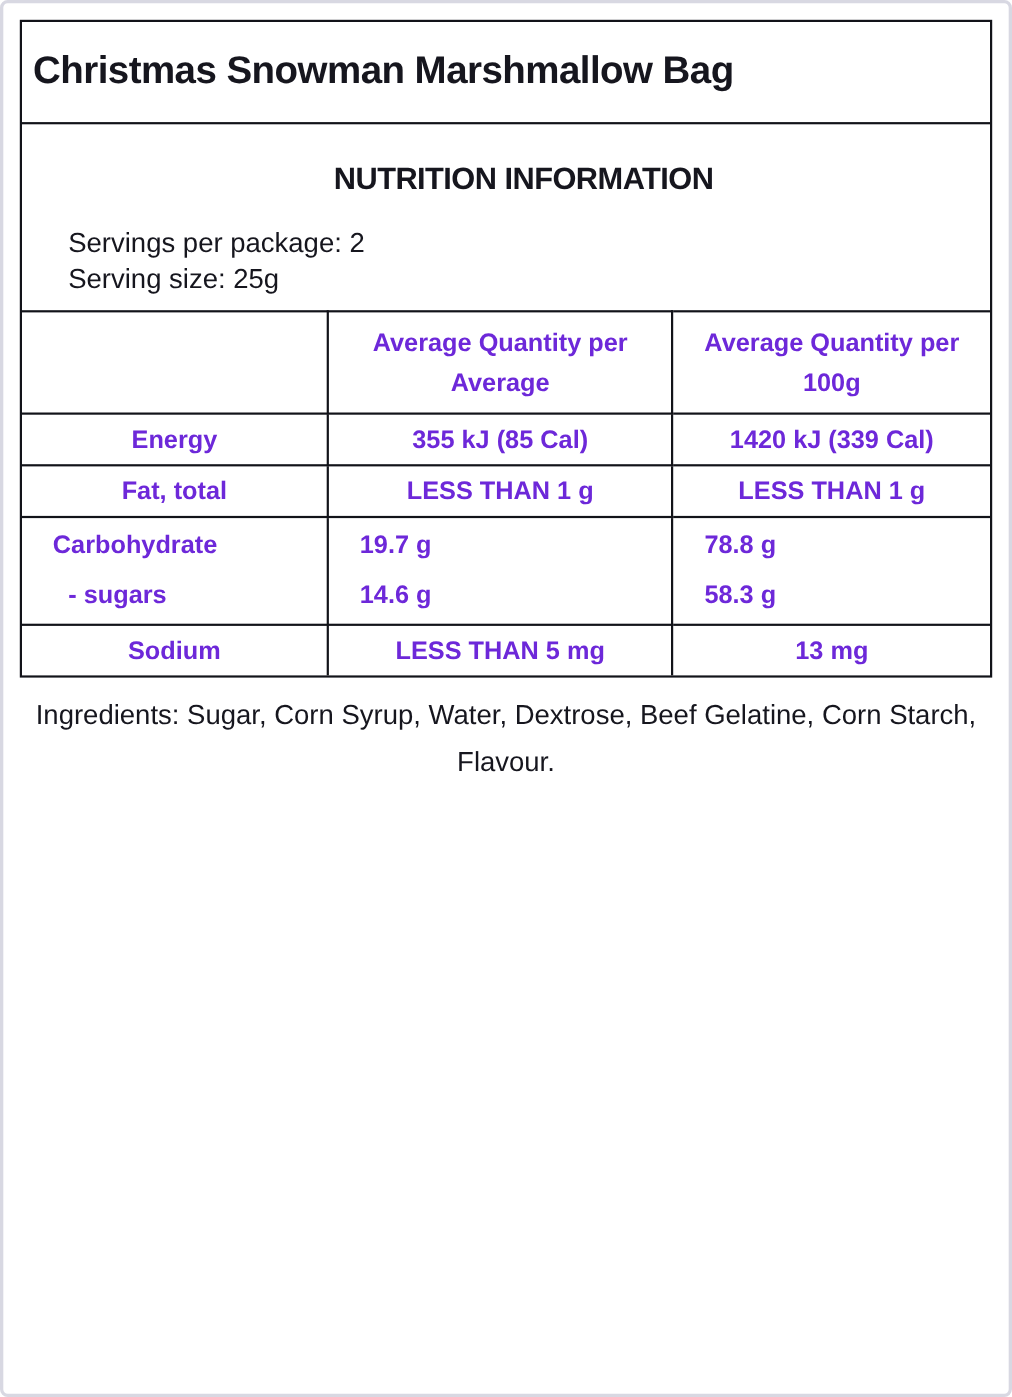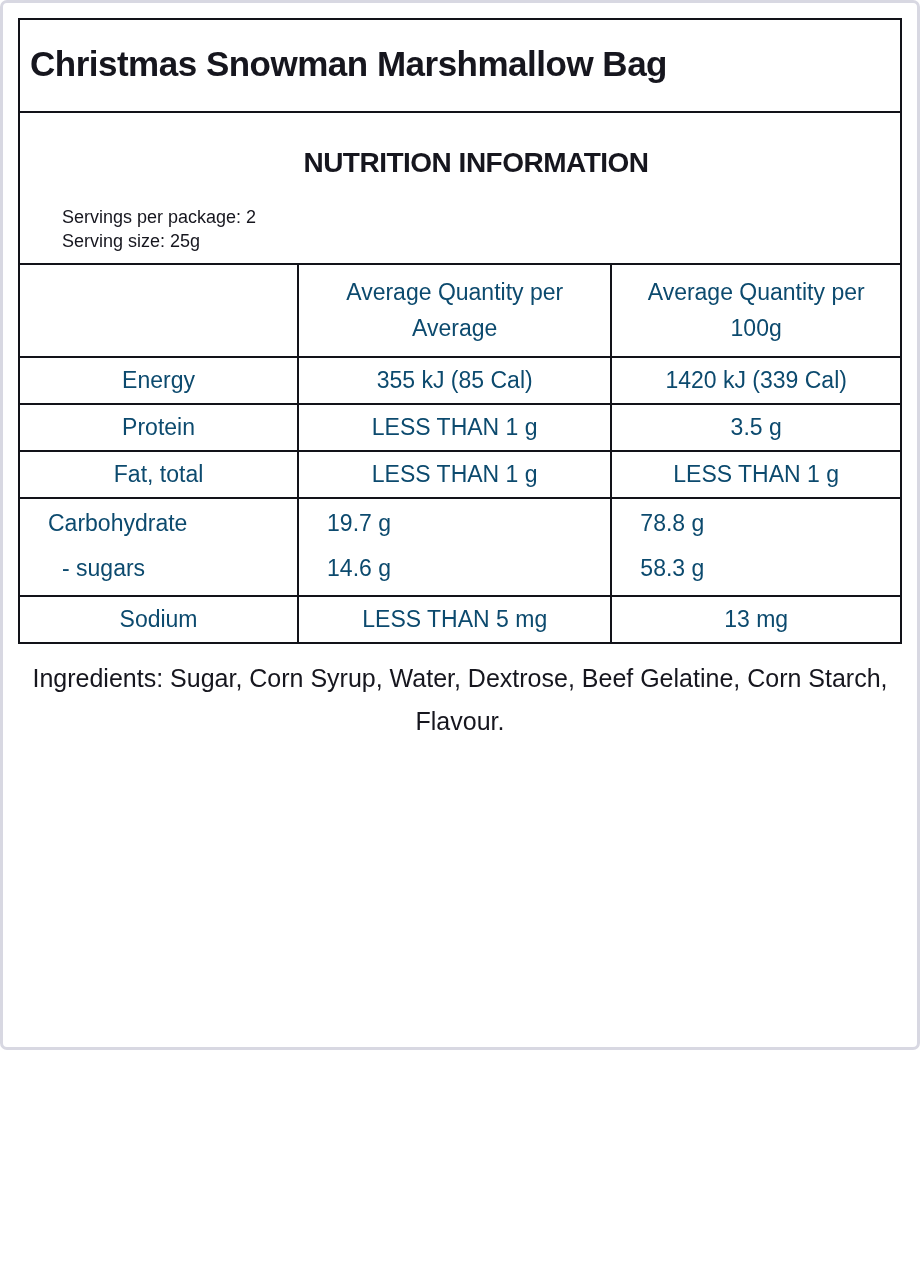--- a/index.html
+++ b/index.html
@@ -5,21 +5,21 @@
   html, body {
     margin: 0;
     padding: 0;
     background: #ffffff;
     font-family: "Liberation Sans", sans-serif;
     color: #16161e;
   }
   .page-frame {
     box-sizing: border-box;
     width: 920px;
-    height: 1050px;
+    height: 1270px;
     background: #ffffff;
     border: 3px solid #d8d8e2;
     border-radius: 7px;
     padding: 15px;
     overflow: hidden;
   }
   .label-box {
     border: 2px solid #121319;
     background: #ffffff;
   }
@@ -40,39 +40,39 @@
     margin-left: 32px;
   }
   .nutrition-heading {
     text-align: center;
     font-size: 28px;
     font-weight: 700;
     letter-spacing: -0.5px;
     margin: 16px 0 26px 0;
   }
   .serving-line {
-    font-size: 18px;
+    font-size: 25px;
     line-height: 1.35;
     padding-left: 2px;
   }
   .nutri-table {
     width: 100%;
     border-collapse: collapse;
     border-style: hidden; 
     table-layout: fixed;
     border-top: 2px solid #121319;
   }
   .nutri-table td, .nutri-table th {
     border: 2px solid #121319;
     font-size: 23px;
-    font-weight: 400;
+    font-weight: 700;
     text-align: left;
     vertical-align: middle;
     padding: 7px 10px;
-    color: #0c4a6e;
+    color: #6d28d9;
   }
   .nutri-table th {
     text-align: center;
     vertical-align: middle;
     padding: 10px 8px;
     line-height: 1.55;
   }
   .col-label    { width: 31.6%; }
   .col-serving  { width: 35.6%; }
   .col-100g     { width: 32.8%; }
@@ -125,25 +125,20 @@
           </th>
         </tr>
       </thead>
       <tbody>
         <tr class="row-regular">
           <td>Energy</td>
           <td>355 kJ (85 Cal)</td>
           <td>1420 kJ (339 Cal)</td>
         </tr>
         <tr class="row-regular">
-          <td>Protein</td>
-          <td>LESS THAN 1 g</td>
-          <td>3.5 g</td>
-        </tr>
-        <tr class="row-regular">
           <td>Fat, total</td>
           <td>LESS THAN 1 g</td>
           <td>LESS THAN 1 g</td>
         </tr>
         <tr class="row-double">
           <td>
             <div class="cell-line-1">Carbohydrate</div>
             <div class="cell-line-2 sub-indent">- sugars</div>
           </td>
           <td>

